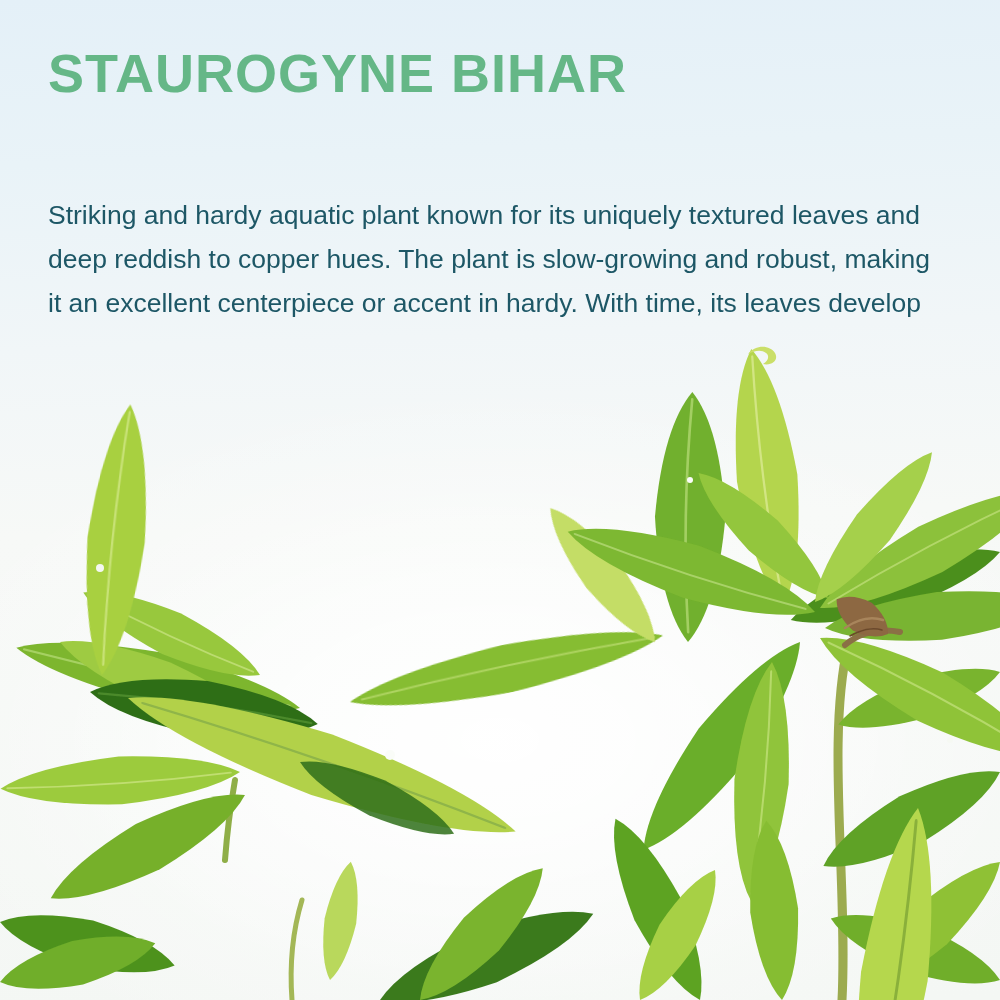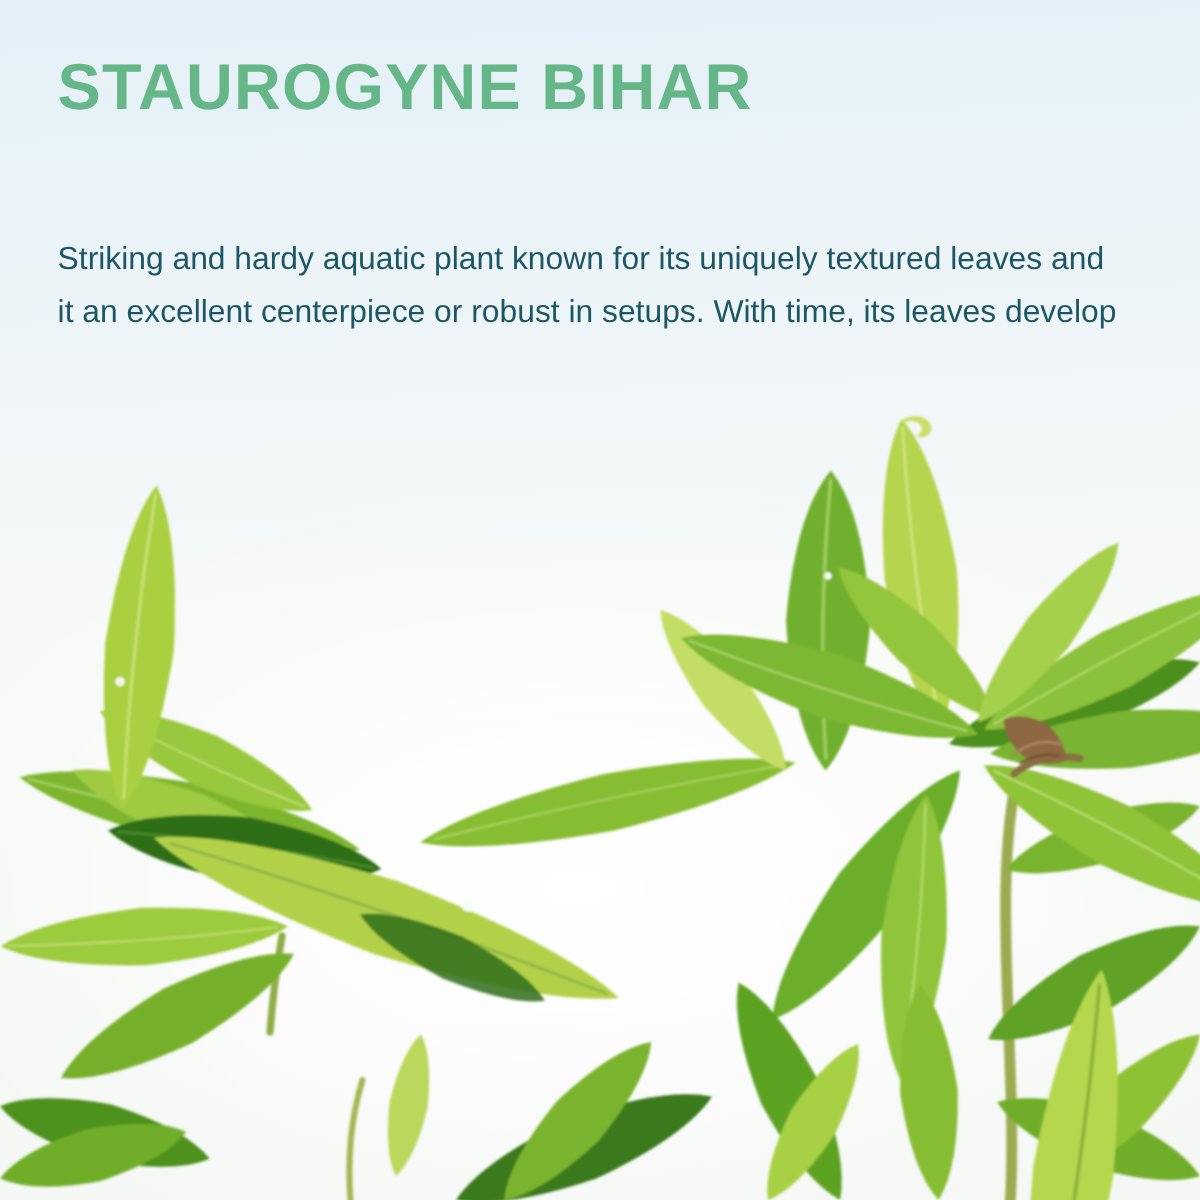--- a/index.html
+++ b/index.html
@@ -57,21 +57,22 @@
 <body>
 
 <div class="card">
 
   <header class="header">
     <h1 class="title">STAUROGYNE BIHAR</h1>
   </header>
 
   <section class="description">
     <p class="desc-line">Striking and hardy aquatic plant known for its uniquely textured leaves and</p>
-    <p class="desc-line">it an excellent centerpiece or robust in setups. With time, its leaves develop</p>
+    <p class="desc-line">deep reddish to copper hues. The plant is slow-growing and robust, making</p>
+    <p class="desc-line">it an excellent centerpiece or accent in hardy. With time, its leaves develop</p>
   </section>
 
   <figure class="plant" role="img" aria-label="Bright green Staurogyne Bihar aquatic plant with lanceolate leaves and a small copper-brown shoot tip on a white background">
     <svg viewBox="0 0 1000 660" xmlns="http://www.w3.org/2000/svg">
       <defs>
         <path id="leaf" d="M0,0 Q14,-13 50,-16 Q86,-13 100,0 Q86,13 50,16 Q14,13 0,0 Z"></path>
         <path id="vein" d="M4,0 Q50,-4 97,0" fill="none" stroke-linecap="round"></path>
         <radialGradient id="glow" cx="50%" cy="50%" r="50%">
           <stop offset="0%" stop-color="#ffffff" stop-opacity="0.8"></stop>
           <stop offset="100%" stop-color="#ffffff" stop-opacity="0"></stop>

